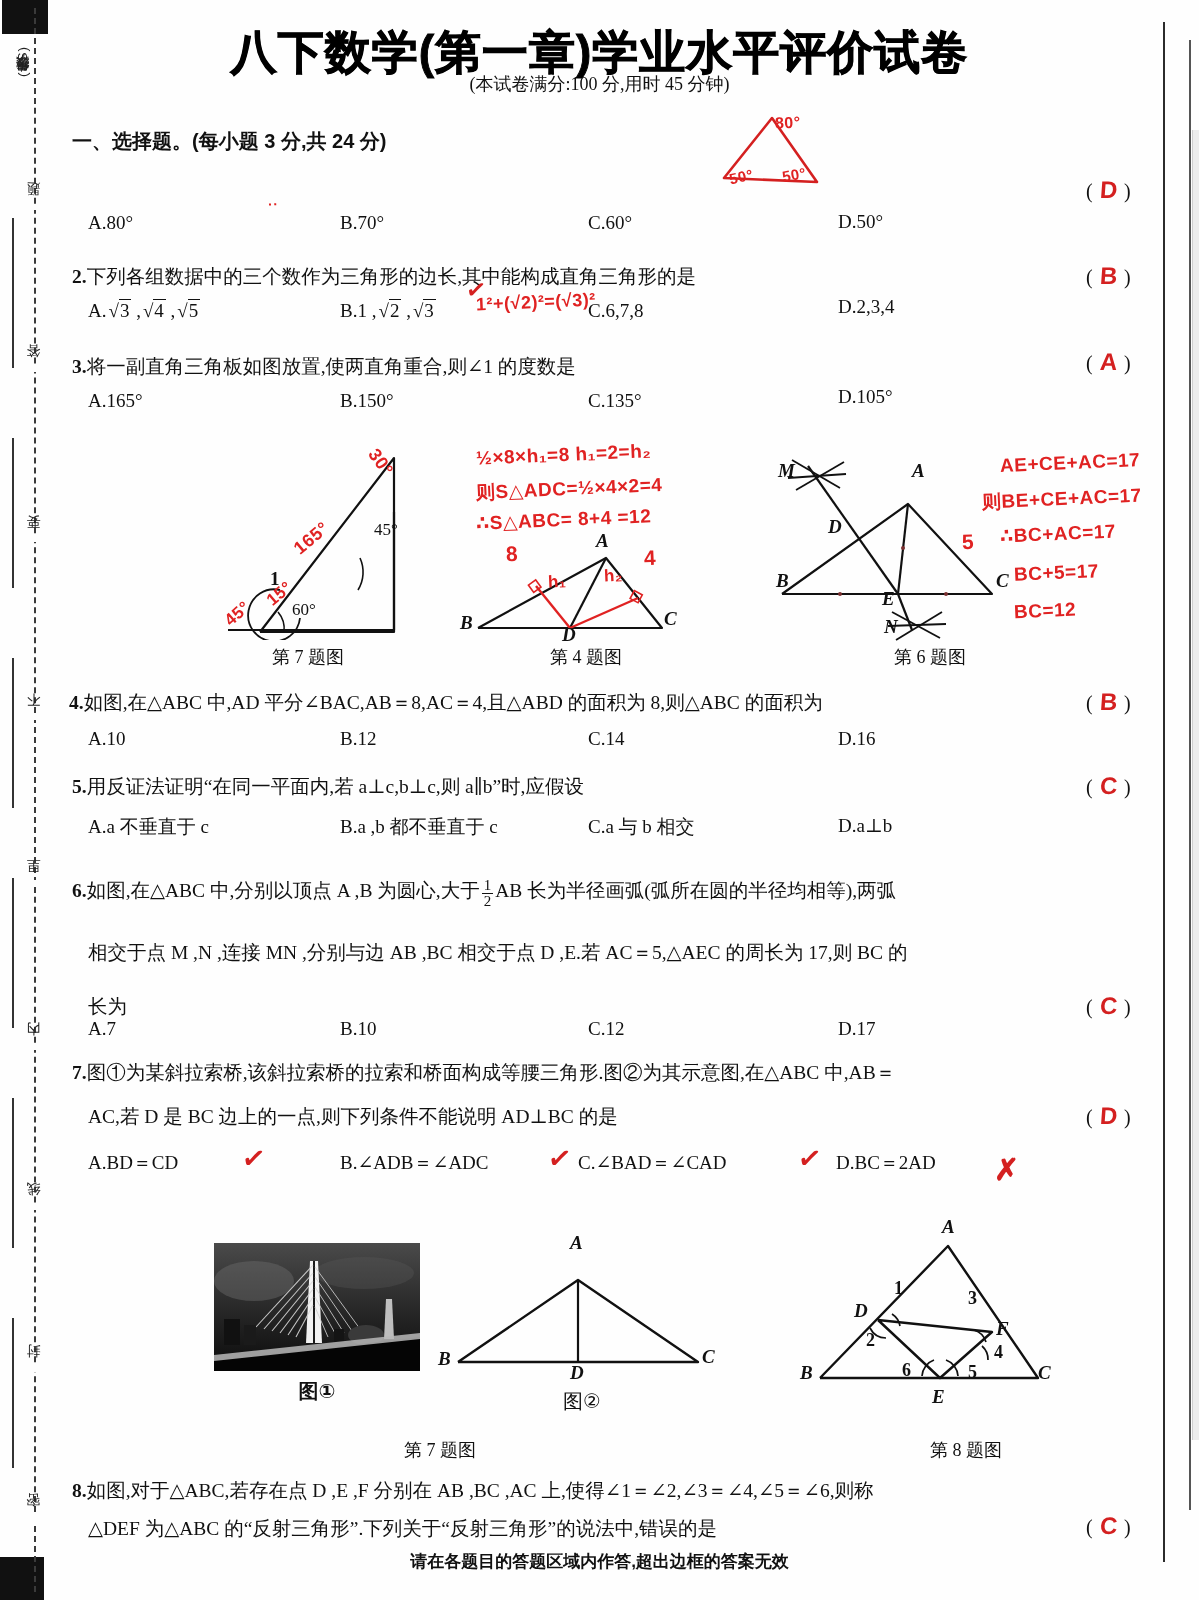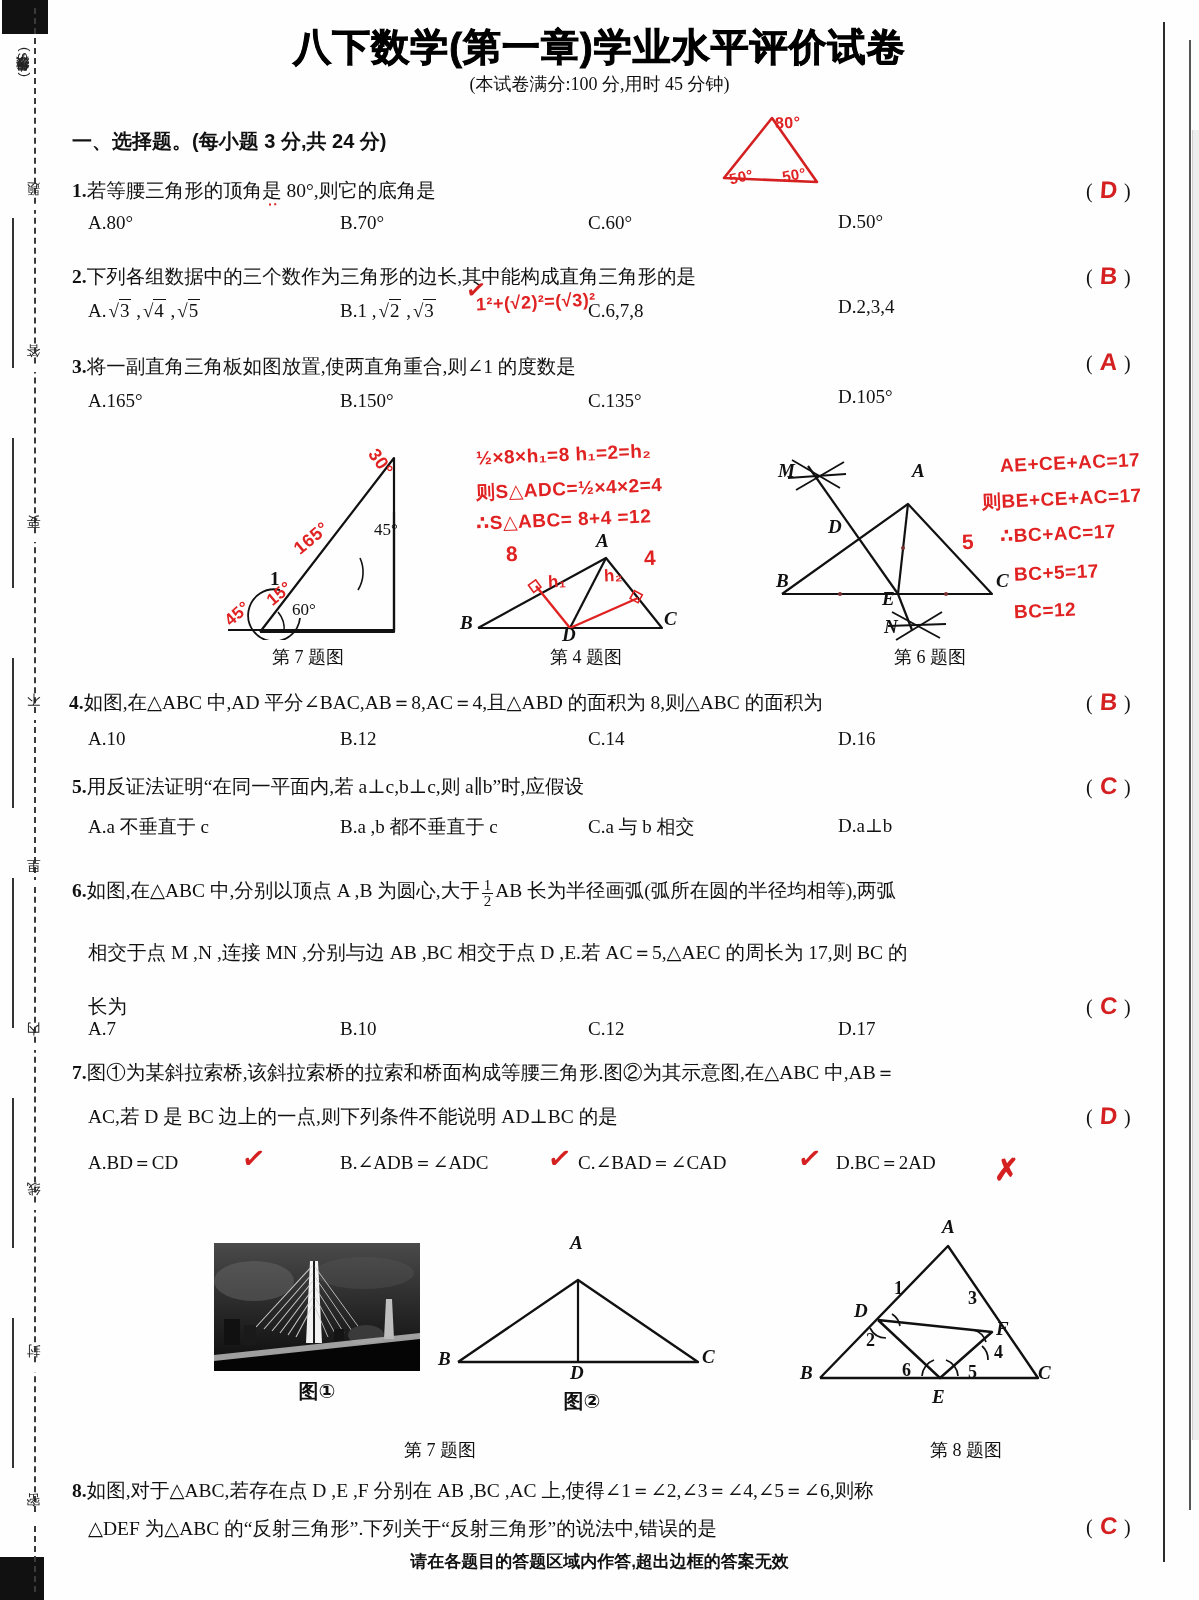--- a/index.html
+++ b/index.html
@@ -27,21 +27,21 @@
   .seal-grade{top:38px;left:-4px;font-size:13.5px;}
   .seal-char{position:absolute;left:6px;writing-mode:vertical-rl;
              transform:rotate(180deg);font-size:14px;color:#222;
              font-family:"Liberation Sans","DejaVu Sans",sans-serif;background:#fefefe;padding:3px 0;}
 
   .seal-rule{position:absolute;left:-6px;width:0;border-left:2px solid #333;}
 
   
   .title{position:absolute;left:0;right:0;top:22px;text-align:center;
          font-family:"Liberation Sans","DejaVu Sans",sans-serif;
-         font-weight:bold;font-size:38px;letter-spacing:1px;color:#000;
+         font-weight:bold;font-size:46px;letter-spacing:1px;color:#000;
          -webkit-text-stroke:0.9px #000;}
   .subtitle{position:absolute;left:0;right:0;top:72px;text-align:center;
             font-size:18px;color:#111;}
 
   .sec-head{position:absolute;left:72px;top:128px;
             font-family:"Liberation Sans","DejaVu Sans",sans-serif;
             font-weight:bold;font-size:20px;}
 
   
   .q{position:absolute;font-size:19.5px;line-height:1.5;color:#111;}
@@ -120,23 +120,20 @@
   <div class="subtitle">(本试卷满分:100 分,用时 45 分钟)</div>
   <div class="sec-head">一、选择题。(每小题 3 分,共 24 分)</div>
 
   <svg class="fig" style="left:712px;top:110px;" width="120" height="80">
     <polygon points="12,68 105,72 60,8" fill="none" stroke="#d42020" stroke-width="2.6" stroke-linejoin="round"></polygon>
   </svg>
   <div class="hw" style="left:775px;top:114px;font-size:16px;">80°</div>
   <div class="hw" style="left:729px;top:168px;font-size:15px;transform:rotate(-12deg);">50°</div>
   <div class="hw" style="left:782px;top:166px;font-size:15px;transform:rotate(-10deg);">50°</div>
 
-  <div class="q" style="left:72px;top:176px;">
-    <span class="qline"><b>1.</b><span>若等腰三角形的顶角是 80°,则它的底角是</span></span>
-  </div>
   <div class="ans-paren" style="left:1086px;top:176px;">
     (<span class="ans-red">D</span>)
   </div>
   <div class="opt" style="left:88px;top:212px;">A.80°</div>
   <div class="opt" style="left:340px;top:212px;">B.70°</div>
   <div class="opt" style="left:588px;top:212px;">C.60°</div>
   <div class="opt" style="left:838px;top:204px;margin-top:7px;">D.50°</div>
 
   <div class="hw" style="left:268px;top:196px;font-size:14px;">··</div>
 
@@ -348,21 +345,21 @@
   <div class="figcap" style="left:214px;top:1378px;width:206px;font-family:'Liberation Sans','DejaVu Sans',sans-serif;font-weight:bold;font-size:20px;">图①</div>
 
   <svg class="fig" style="left:450px;top:1250px;" width="260" height="130">
     <polyline points="8,112 248,112 128,30 8,112" fill="none" stroke="#111" stroke-width="2.4" stroke-linejoin="round"></polyline>
     <line x1="128" y1="30" x2="128" y2="112" stroke="#111" stroke-width="2.2"></line>
   </svg>
   <div class="lbl" style="left:570px;top:1232px;">A</div>
   <div class="lbl" style="left:438px;top:1348px;">B</div>
   <div class="lbl" style="left:702px;top:1346px;">C</div>
   <div class="lbl" style="left:570px;top:1362px;">D</div>
-  <div class="figcap" style="left:492px;top:1388px;width:180px;font-family:'Liberation Sans','DejaVu Sans',sans-serif;font-weight:bold;font-size:20px;">图②</div>
+  <div class="figcap" style="left:492px;top:1388px;width:180px;font-family:'Liberation Sans','DejaVu Sans',sans-serif;font-weight:normal;font-size:20px;">图②</div>
   <div class="figcap" style="left:310px;top:1438px;width:260px;">第 7 题图</div>
 
   <svg class="fig" style="left:806px;top:1228px;" width="250" height="180">
 
     <polyline points="14,150 232,150 142,18 14,150" fill="none" stroke="#111" stroke-width="2.4" stroke-linejoin="round"></polyline>
 
     <polyline points="72,92 186,104 134,150 72,92" fill="none" stroke="#111" stroke-width="2.4" stroke-linejoin="round"></polyline>
 
     <path d="M 86,86 A 18,18 0 0 1 94,98" fill="none" stroke="#111" stroke-width="1.7"></path>
     <path d="M 64,100 A 18,18 0 0 0 80,110" fill="none" stroke="#111" stroke-width="1.7"></path>

